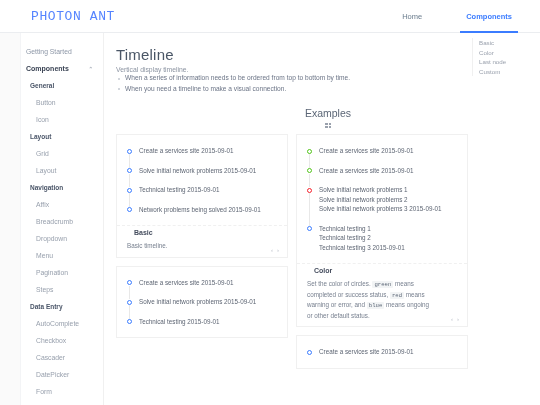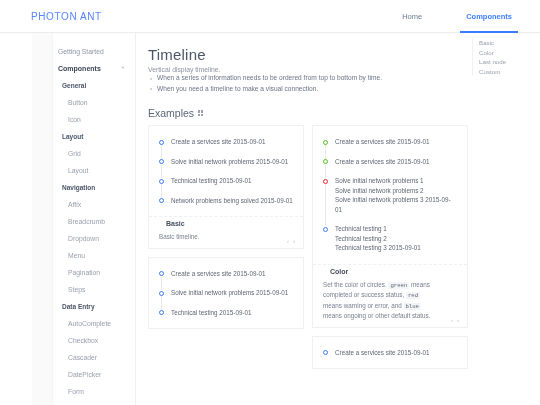--- a/index.html
+++ b/index.html
@@ -15,25 +15,26 @@
   .header {
     height: 33px;
     background: #fff;
     border-bottom: 1px solid #ebedf0;
     display: flex;
     align-items: center;
     padding: 0 20px 0 20px;
     position: relative;
   }
   .logo {
-    font-size: 10px;
+    font-size: 13px;
     letter-spacing: 0.6px;
     color: #5584ff;
     font-weight: 400;
     padding-left: 11px;
+    font-family: Liberation Mono, monospace;
   }
   .nav { margin-left: auto; display: flex; align-items: flex-end; height: 33px; gap: 28px; }
   .nav-item {
     font-size: 7.5px;
     color: #697b8c;
     padding: 0 8px;
     height: 33px;
     line-height: 33px;
     position: relative;
     cursor: pointer;
@@ -41,21 +42,21 @@
   }
   .nav-item.active { color: #3b7cff; font-weight: bold; }
   .nav-item.active::after {
     content: "";
     position: absolute;
     left: 2px; right: 2px; bottom: 0;
     height: 2px; background: #3b7cff;
   }
 
   
-  .layout { display: flex; height: 372px; margin-left: 32px; }
+  .layout { display: flex; height: 372px; }
 
   
   .sidebar {
     width: 104px;
     flex: 0 0 104px;
     background: #fff;
     border-right: 1px solid #f0f0f0;
     padding: 10px 0 0 0;
     overflow: hidden;
     position: relative;
@@ -130,21 +131,21 @@
   .bullets li::before {
     content: "";
     position: absolute; left: 2px; top: 4.5px;
     width: 2.4px; height: 2.4px; border-radius: 50%;
     background: #c3c8d1;
   }
 
   .ex-head {
     display: flex; align-items: center; gap: 4px;
     font-size: 10.5px; color: #5b6676; font-weight: 400;
-    margin-top: 13px; margin-bottom: 6px;
+    margin-top: 13px; margin-bottom: 6px; flex-direction: column;
   }
   .grid-icon {
     display: inline-grid;
     grid-template-columns: 2.2px 2.2px;
     grid-template-rows: 2.2px 2.2px;
     gap: 1px;
   }
   .grid-icon i { background: #9aa1ad; display: block; }
 
   

